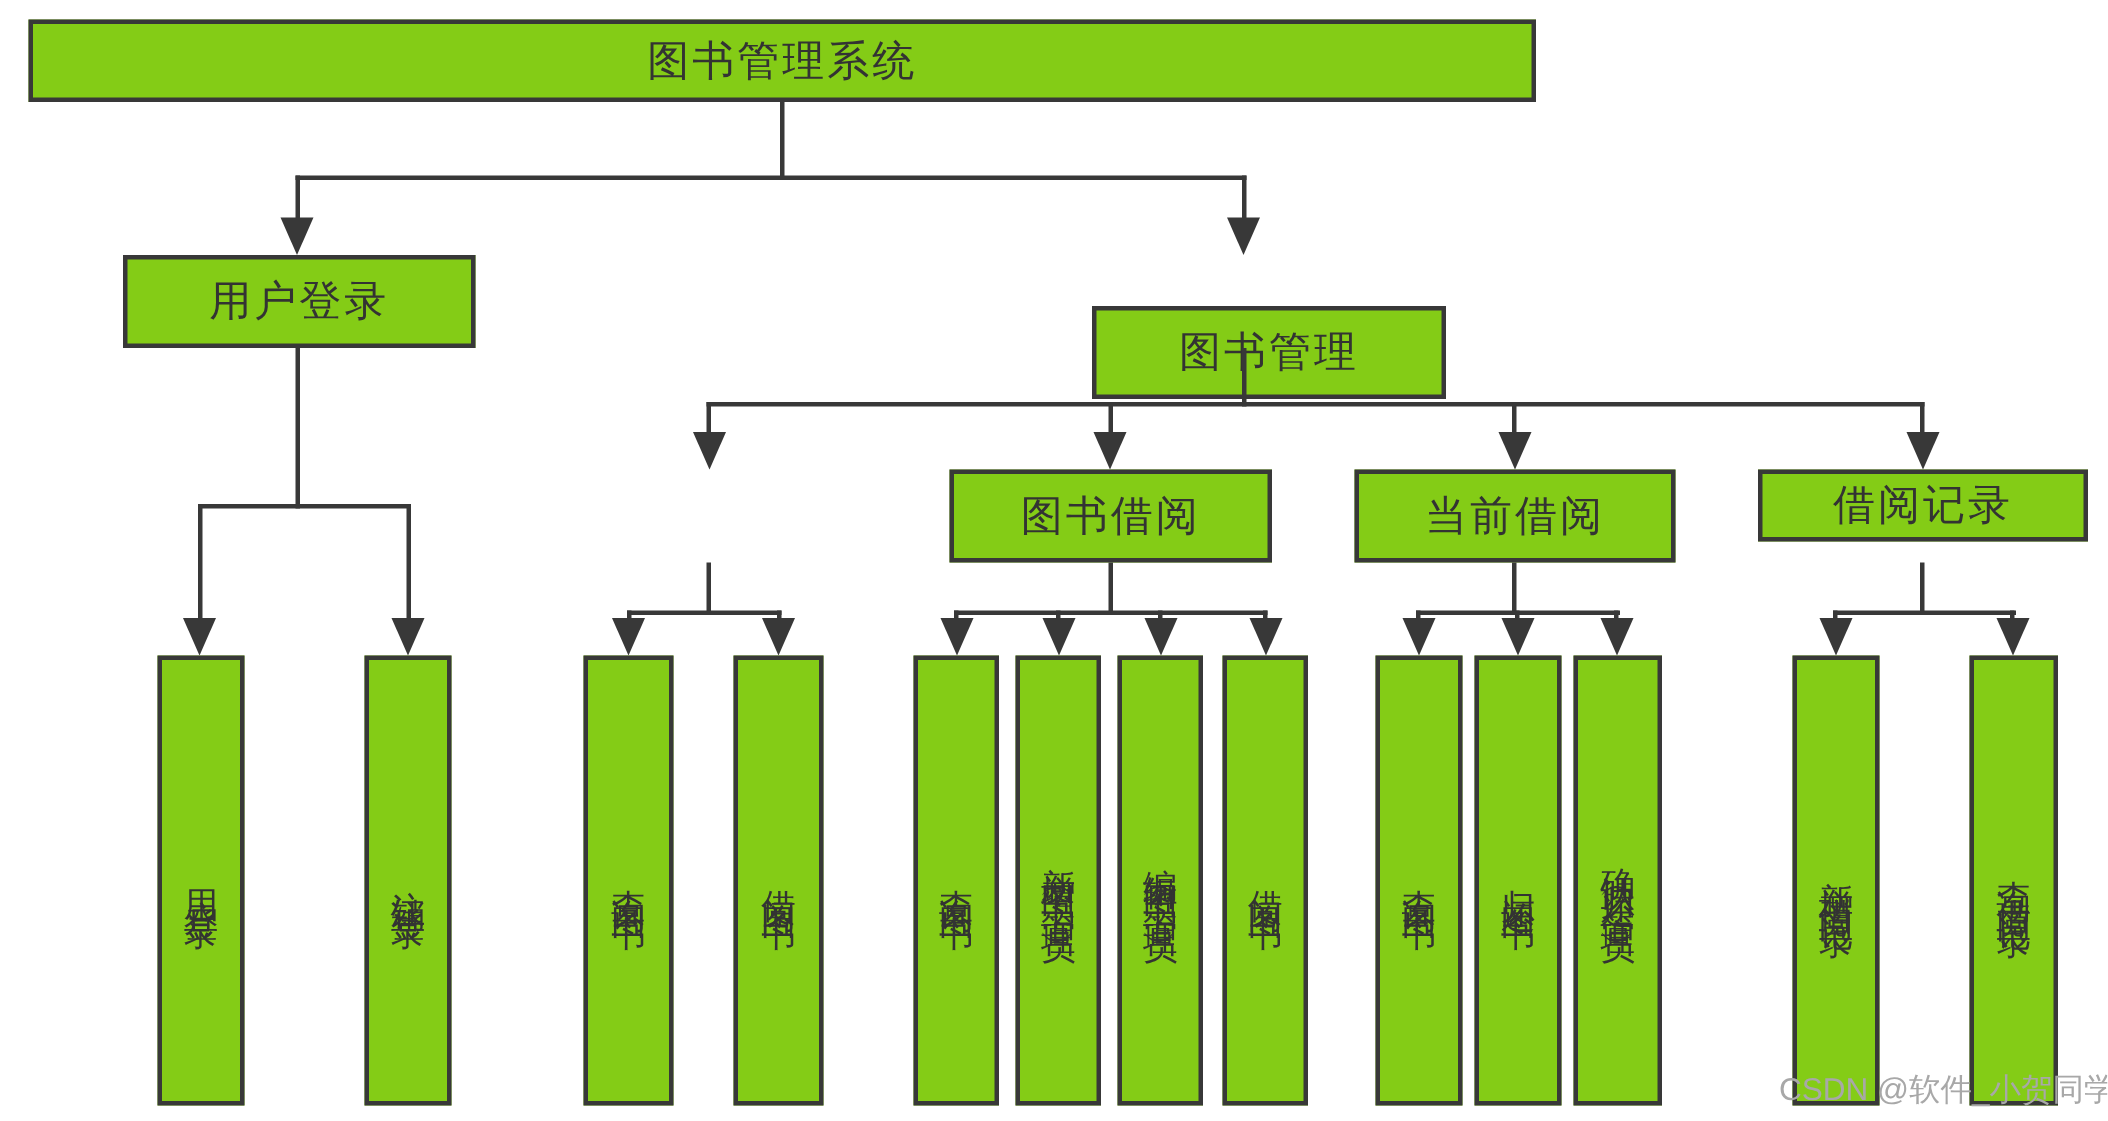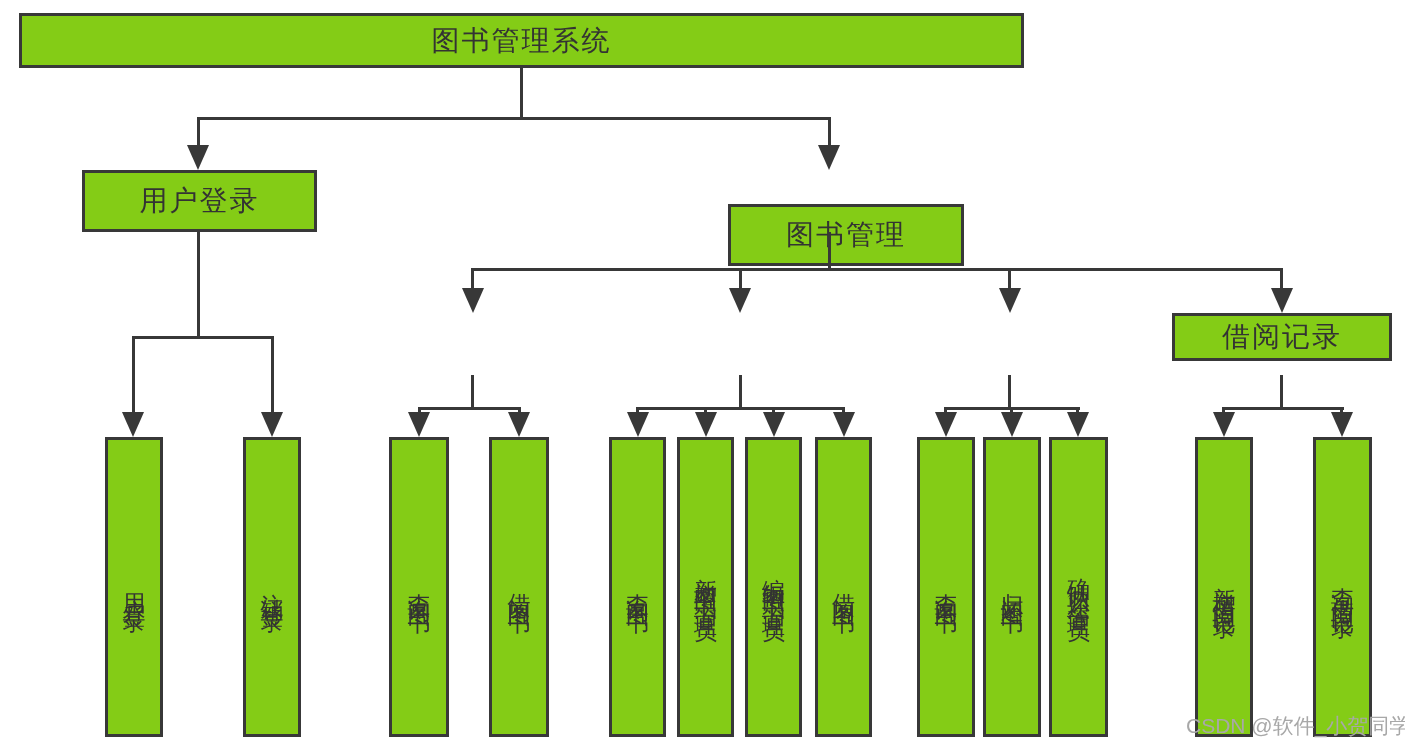--- a/index.html
+++ b/index.html
@@ -78,20 +78,26 @@
   <div class="h" style="left:471px;top:268px;width:812px;"></div>
   <div class="v" style="left:471px;top:268px;height:23px;"></div>
   <div class="a" style="left:462px;top:288px;"></div>
   <div class="v" style="left:739px;top:268px;height:23px;"></div>
   <div class="a" style="left:729px;top:288px;"></div>
   <div class="v" style="left:1008px;top:268px;height:23px;"></div>
   <div class="a" style="left:999px;top:288px;"></div>
   <div class="v" style="left:1280px;top:268px;height:23px;"></div>
   <div class="a" style="left:1271px;top:288px;"></div>
 
+  <div class="box hbox" style="left:633px;top:313px;width:215px;height:62px;">
+    <span>图书借阅</span>
+  </div>
+  <div class="box hbox" style="left:903px;top:313px;width:214px;height:62px;">
+    <span>当前借阅</span>
+  </div>
   <div class="box hbox" style="left:1172px;top:313px;width:220px;height:48px;">
     <span>借阅记录</span>
   </div>
 
   <div class="v" style="left:471px;top:375px;height:34px;"></div>
   <div class="h" style="left:418px;top:407px;width:103px;"></div>
   <div class="v" style="left:418px;top:407px;height:8px;"></div>
   <div class="a" style="left:408px;top:412px;"></div>
   <div class="v" style="left:518px;top:407px;height:8px;"></div>
   <div class="a" style="left:508px;top:412px;"></div>

